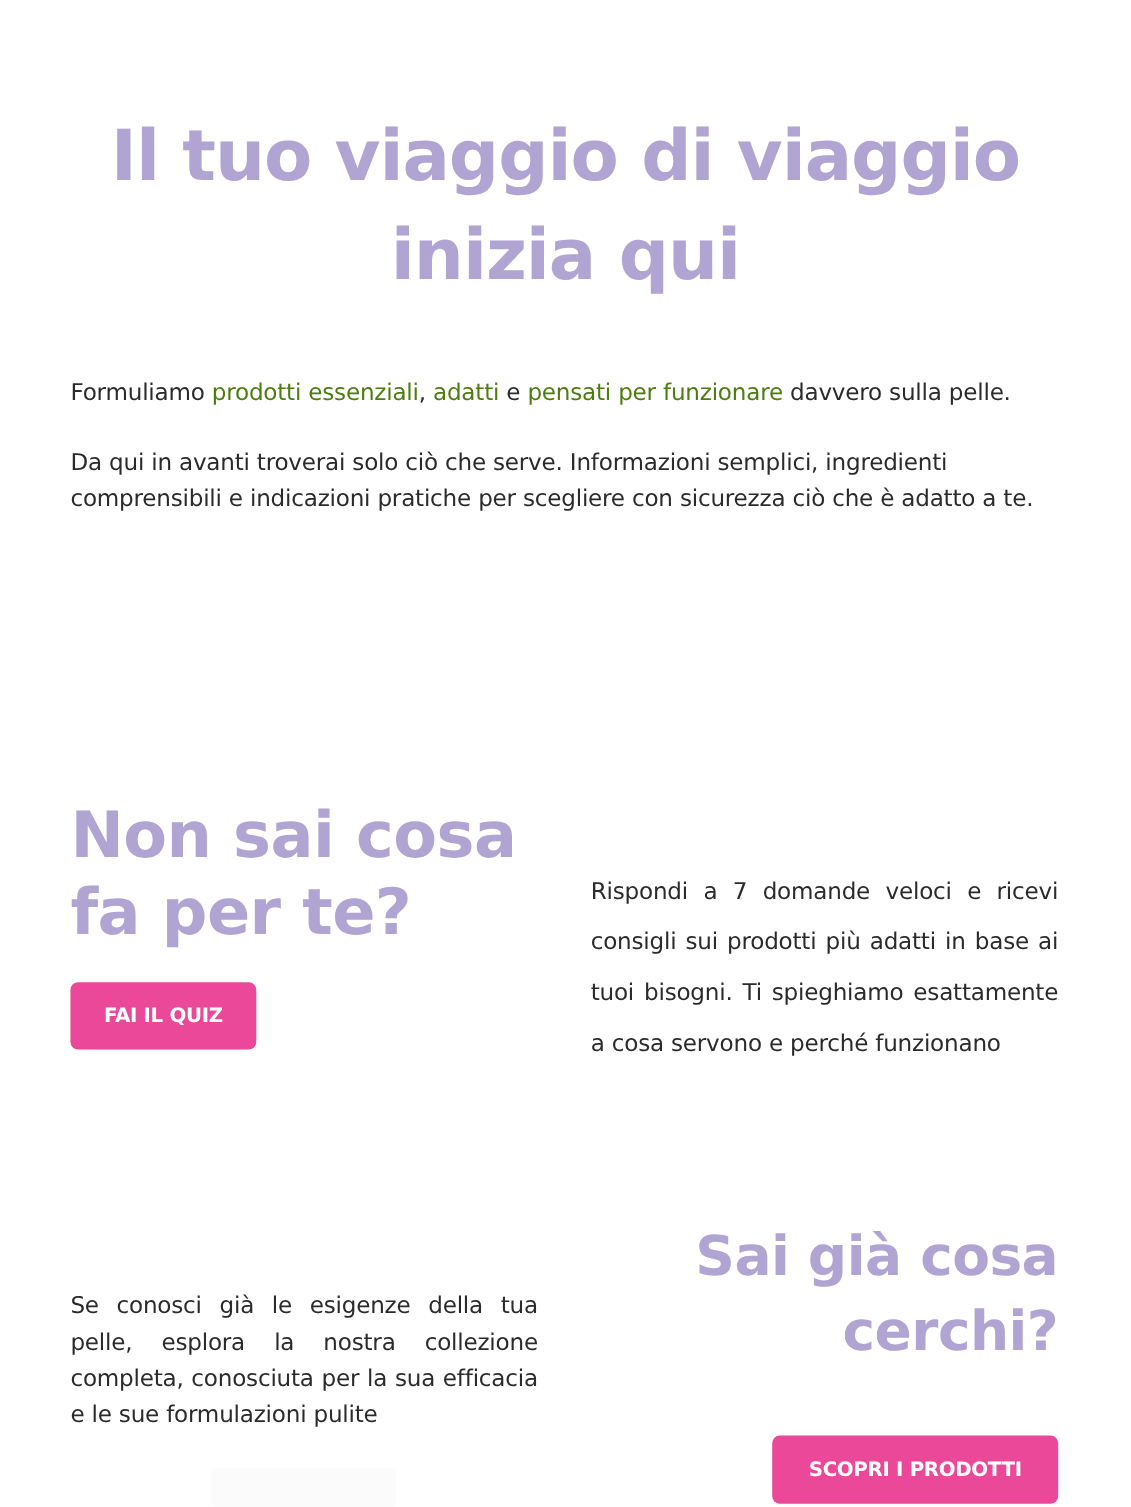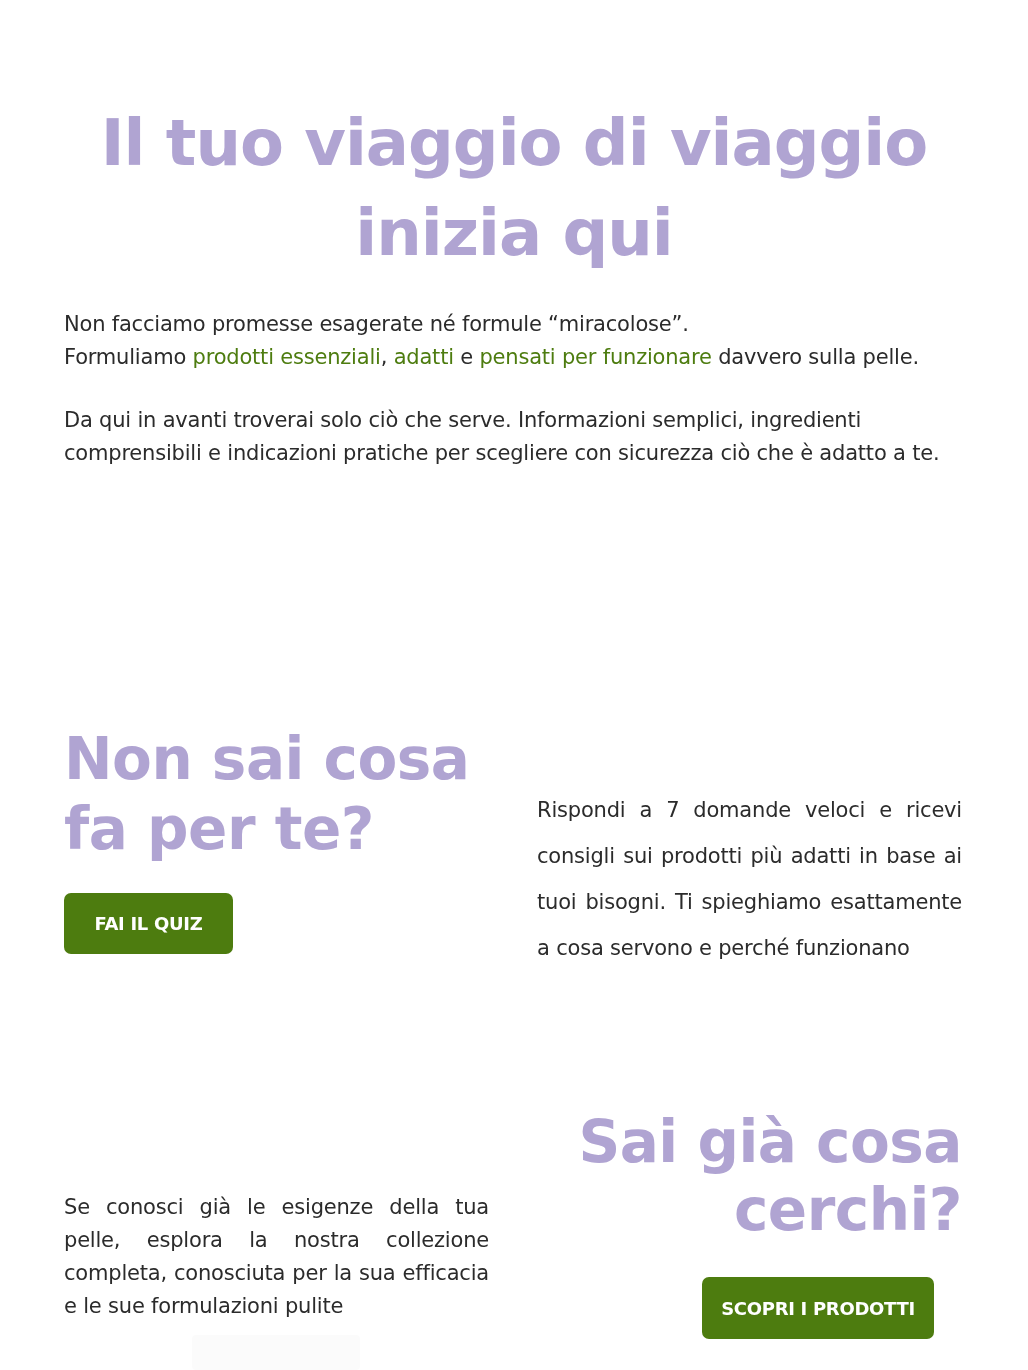--- a/index.html
+++ b/index.html
@@ -16,53 +16,53 @@
     .intro { position: absolute; left: 64px; top: 308px; width: 900px;
       font-size: 21px; line-height: 33px; color: #2b2b2b; letter-spacing: -0.2px; }
     .intro p { margin-bottom: 30px; }
     .intro b { font-weight: normal; color: #4d7c0f; }
 
     .quiz-title {
       position: absolute; left: 64px; top: 724px; width: 440px;
       color: #b0a4d2; font-weight: bold; font-size: 58px; line-height: 70px; letter-spacing: -0.5px;
     }
     .btn {
-      position: absolute; background: #4d7c0f; color: #ffffff; border-radius: 7px;
+      position: absolute; background: #ec4899; color: #ffffff; border-radius: 7px;
       font-weight: bold; font-size: 18px; text-align: center; letter-spacing: -0.3px;
       display: flex; align-items: center; justify-content: center; cursor: pointer;
     }
     .quiz-btn { left: 64px; top: 893px; width: 169px; height: 61px; }
     .quiz-text {
       position: absolute; left: 537px; top: 787px; width: 425px;
       font-size: 21px; line-height: 46px; text-align: justify; text-align-last: left; letter-spacing: -0.2px;
     }
 
     .products-title {
       position: absolute; left: 560px; top: 1108px; width: 402px;
-      color: #b0a4d2; font-weight: bold; font-size: 58px; line-height: 68px; text-align: right; letter-spacing: -0.5px;
+      color: #b0a4d2; font-weight: bold; font-size: 50px; line-height: 68px; text-align: right; letter-spacing: -0.5px;
     }
-    .products-btn { left: 702px; top: 1277px; width: 232px; height: 62px; }
+    .products-btn { left: 702px; top: 1305px; width: 260px; height: 62px; }
     .products-text {
       position: absolute; left: 64px; top: 1171px; width: 425px;
-      font-size: 21px; line-height: 33px; text-align: justify; text-align-last: left; letter-spacing: -0.2px; margin-top: 20px;
+      font-size: 21px; line-height: 33px; text-align: justify; text-align-last: left; letter-spacing: -0.2px;
     }
 
     .faded-element {
       position: absolute; left: 192px; top: 1335px; width: 168px; height: 35px;
       background: #fbfbfb; border-radius: 4px;
     }
   </style>
 </head>
 <body>
 
 <h1 class="hero-title">Il tuo viaggio di viaggio inizia qui</h1>
 
 <div class="intro">
   <p>
-    <span>Non facciamo promesse esagerate né formule “miracolose”.</span><br>
+    <br>
     <span>Formuliamo </span><b>prodotti essenziali</b><span>, </span><b>adatti</b><span> e </span><b>pensati per funzionare</b><span> davvero sulla pelle.</span>
   </p>
   <p>Da qui in avanti troverai solo ciò che serve. Informazioni semplici, ingredienti comprensibili e indicazioni pratiche per scegliere con sicurezza ciò che è adatto a te.</p>
 </div>
 
 <h2 class="quiz-title">Non sai cosa fa per te?</h2>
 <a class="btn quiz-btn">FAI IL QUIZ</a>
 <p class="quiz-text">Rispondi a 7 domande veloci e ricevi consigli sui prodotti più adatti in base ai tuoi bisogni. Ti spieghiamo esattamente a cosa servono e perché funzionano</p>
 
 <h2 class="products-title">Sai già cosa cerchi?</h2>

